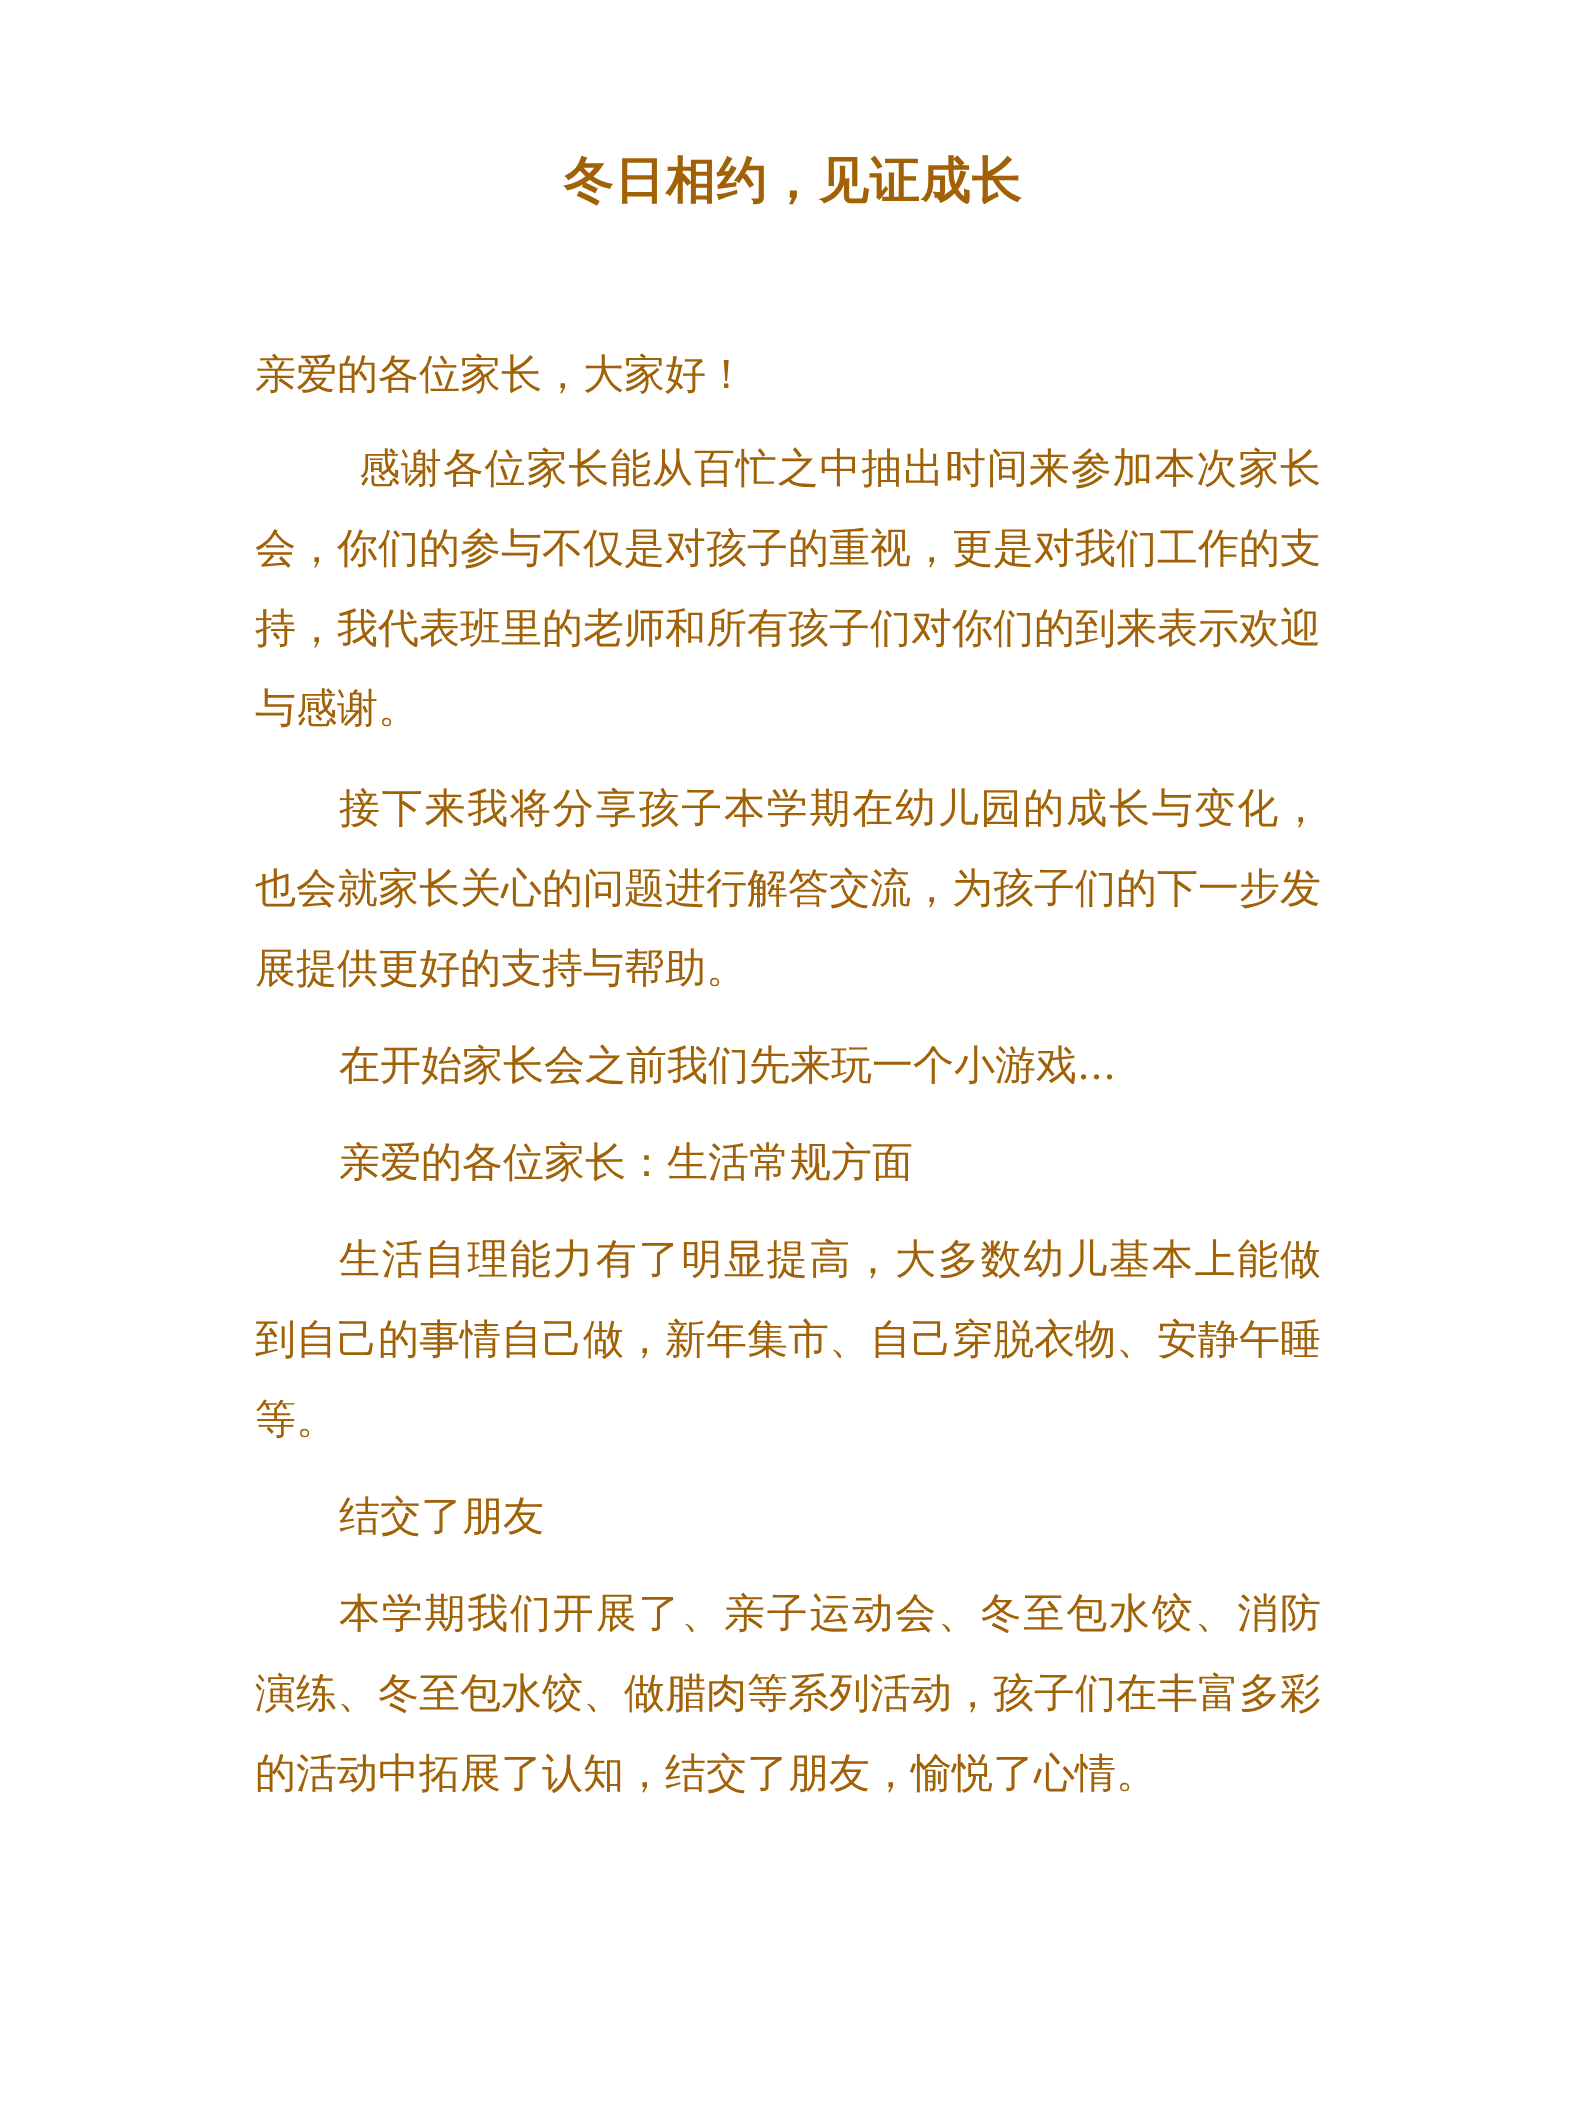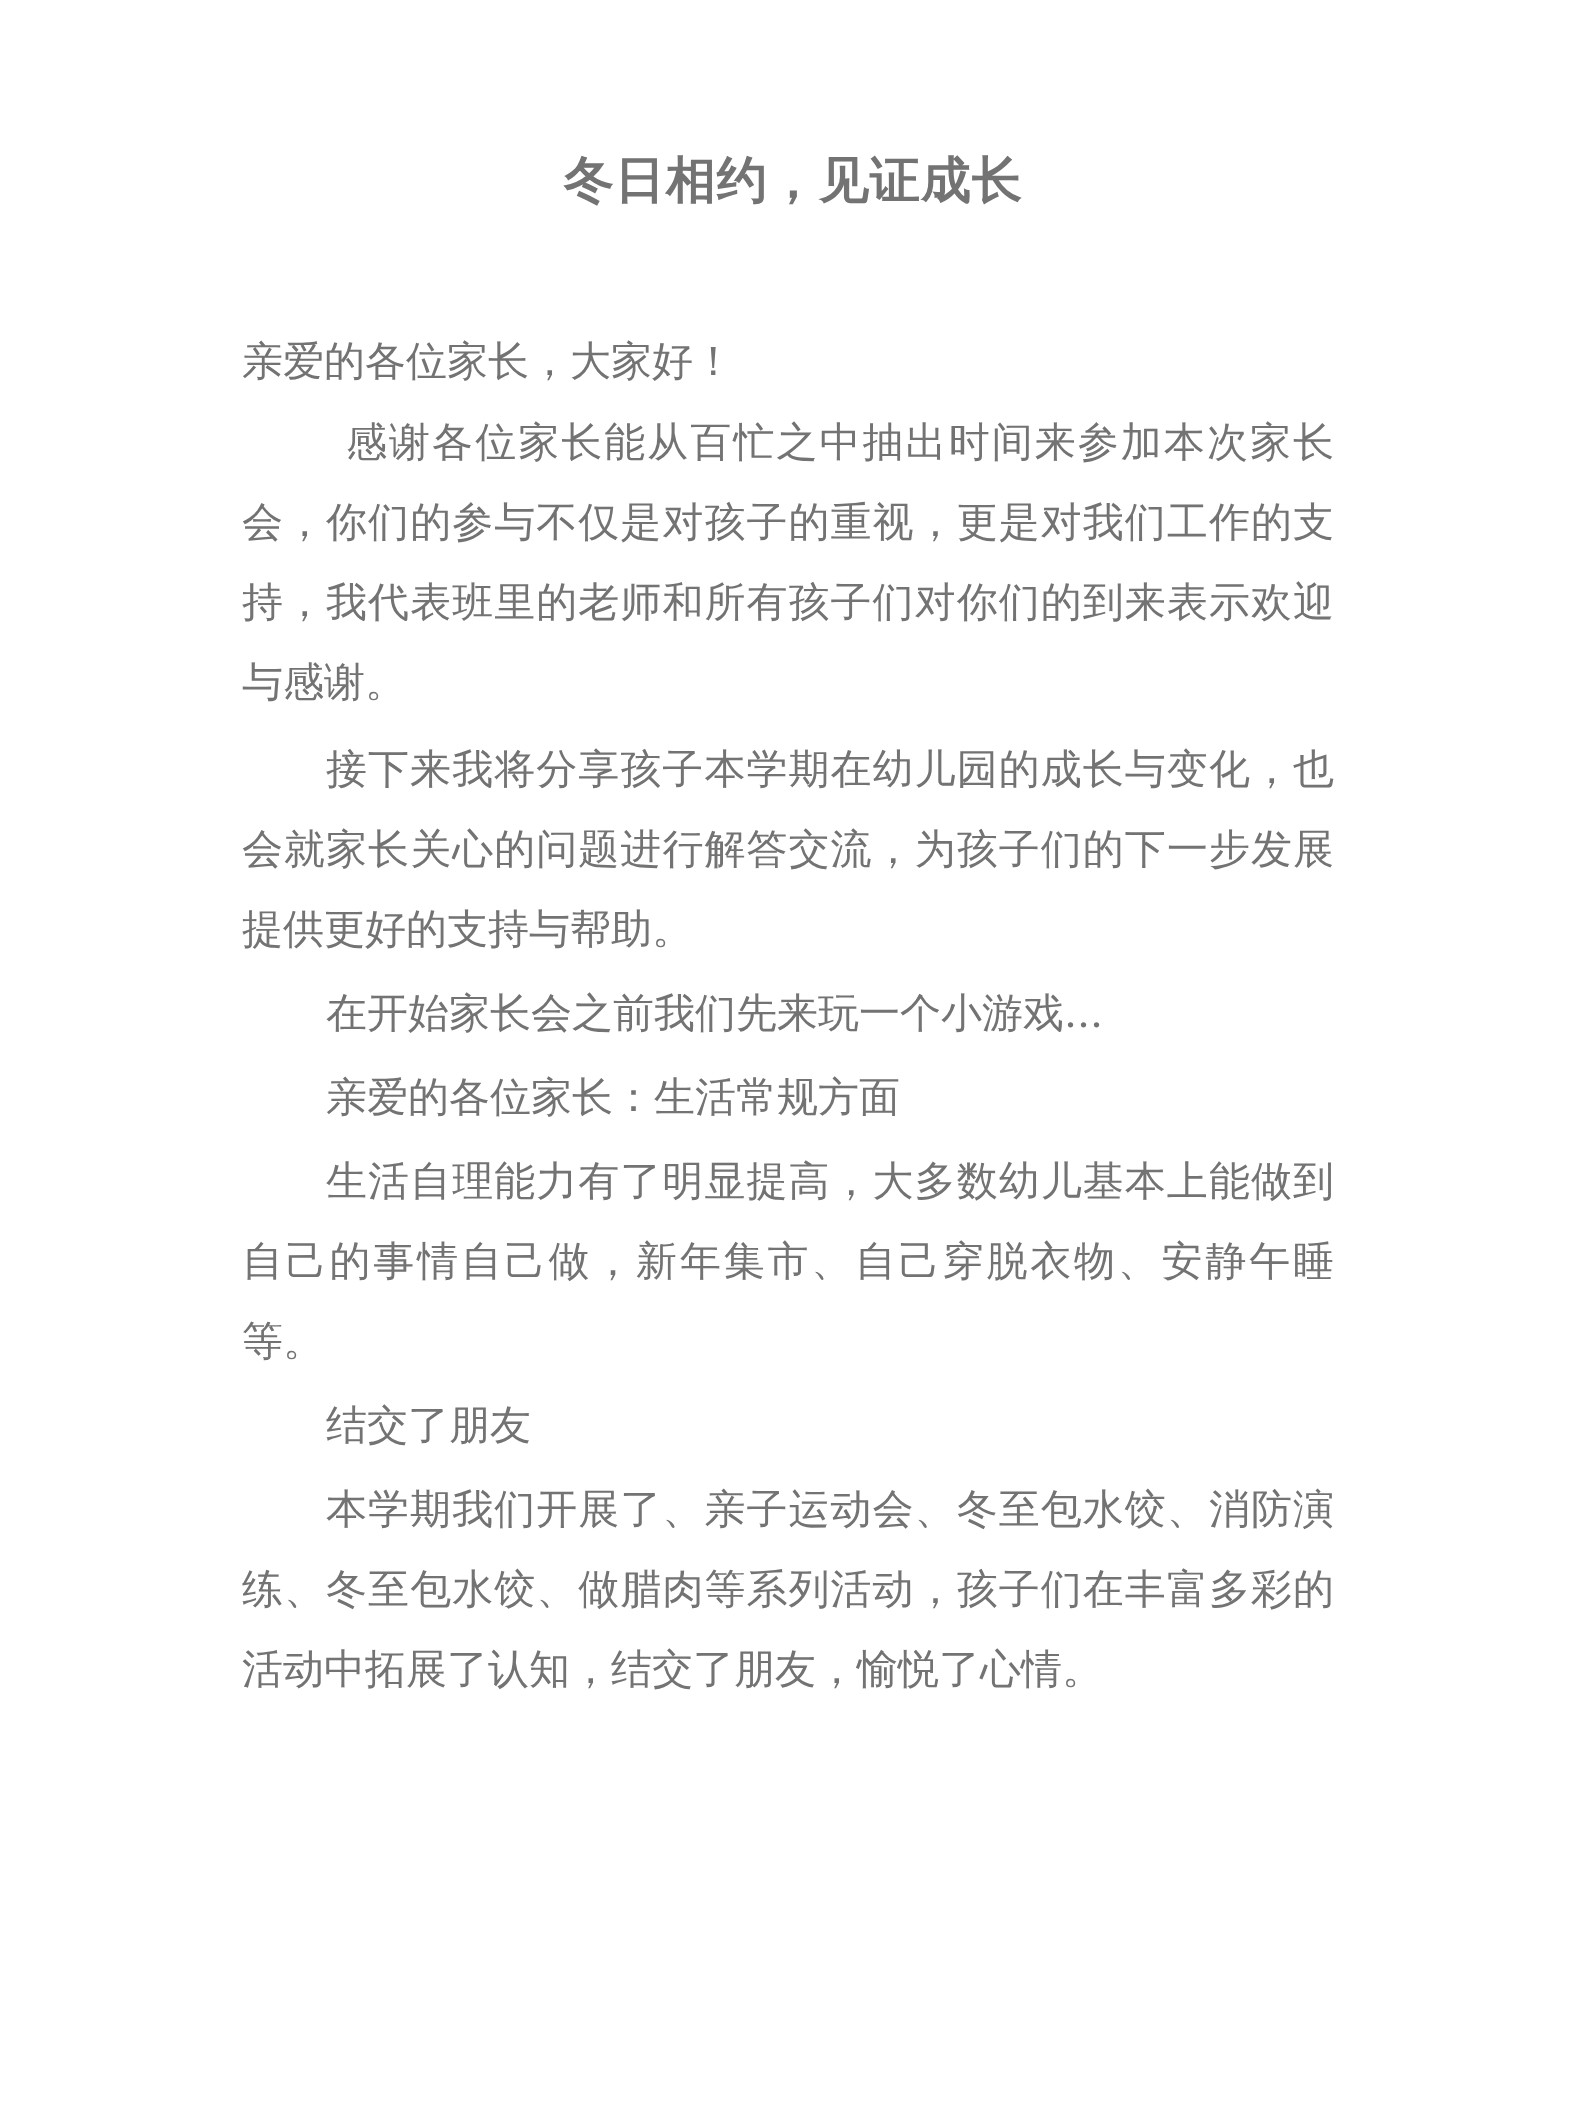--- a/index.html
+++ b/index.html
@@ -1,31 +1,31 @@
 <!DOCTYPE html>
 <html><head>
 <meta charset="utf-8">
 <style>
   html, body { margin: 0; padding: 0; background: #ffffff; }
   body { width: 1587px; height: 2109px; position: relative; overflow: hidden; }
   .page {
     position: absolute; left: 0; top: 0; width: 1587px; height: 1933px;
-    background: #ffffff; color: #737373;
+    background: #ffffff; color: #a16207;
     font-family: "DejaVu Serif", "Liberation Serif", serif;
   }
   .title {
     position: absolute; left: 0; width: 1587px; top: 148px;
     text-align: center; font-size: 50px; font-weight: bold; line-height: 64px;
     letter-spacing: 1px;
   }
   .body-text {
     position: absolute; left: 238px; top: 317px; width: 1100px;
     font-size: 41px; line-height: 80px; text-align: justify;
   }
-  .body-text p { margin: 4px; }
+  .body-text p { margin: 17px; }
   .indent { text-indent: 84px; }
   .indent-extra { text-indent: 104px; font-family: Liberation Mono, monospace; }
 </style>
 </head>
 <body>
 
 <div class="page">
   <div class="title">冬日相约，见证成长</div>
   <div class="body-text">
     <p>亲爱的各位家长，大家好！</p>

